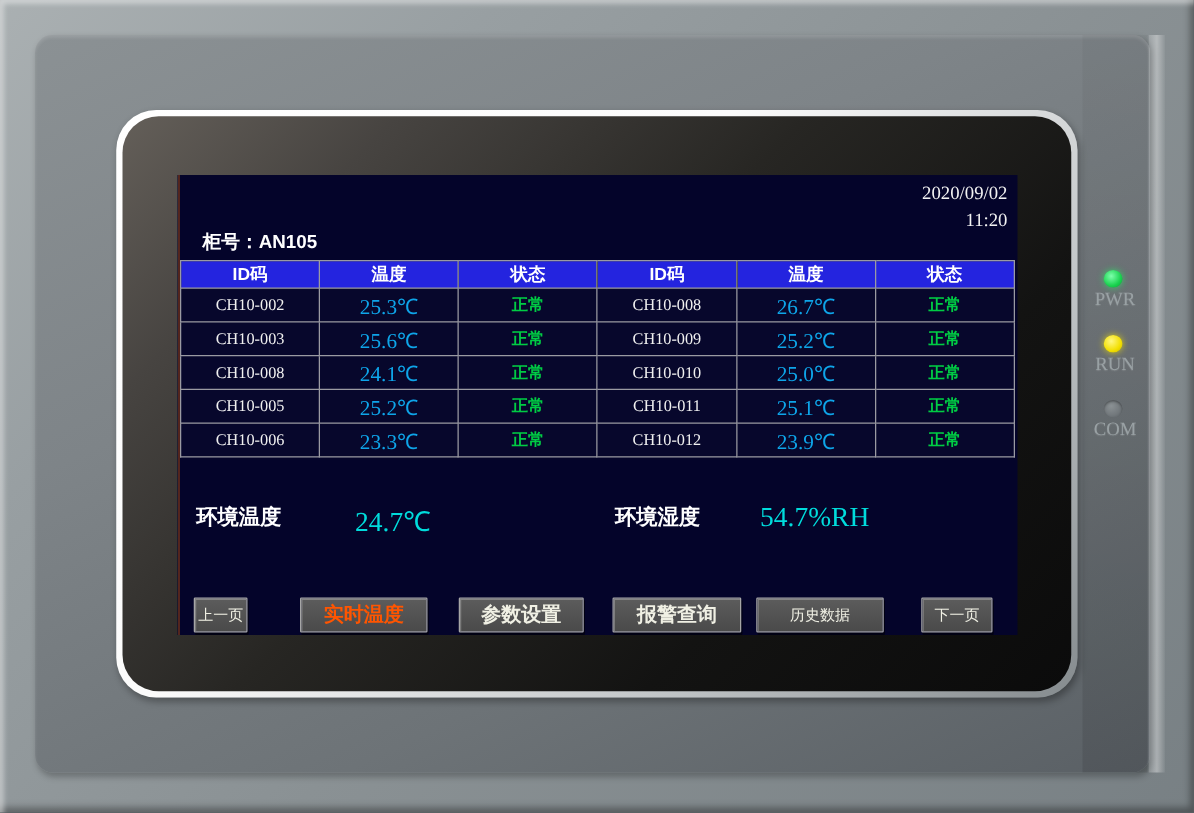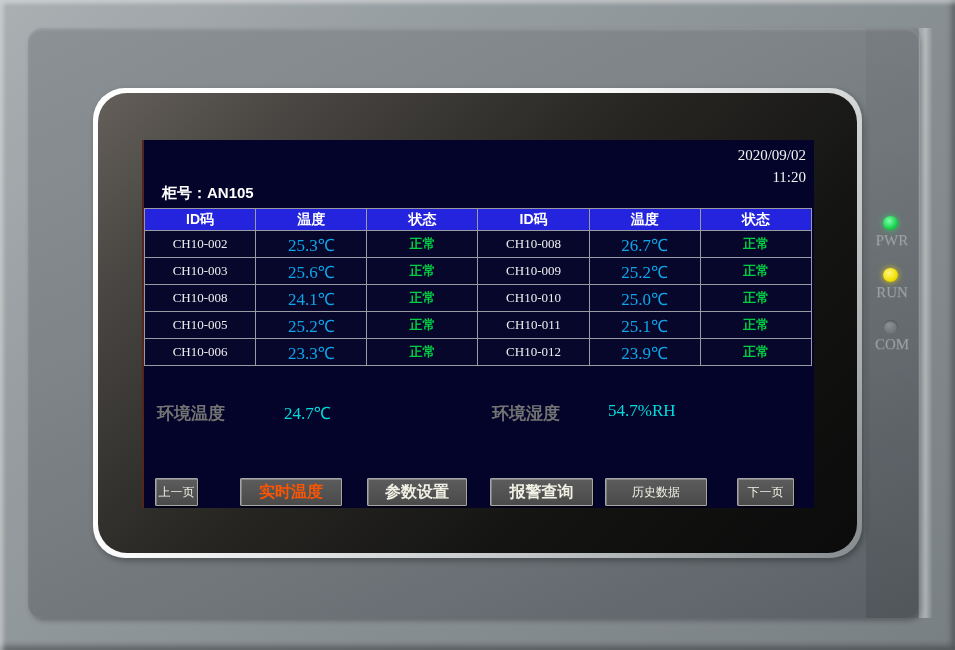--- a/index.html
+++ b/index.html
@@ -35,22 +35,22 @@
   .lcd .cabinet{position:absolute;top:44px;left:20px;color:#ffffff;font-weight:bold;font-size:15px;}
 
   table.data-table{position:absolute;left:2px;top:68px;width:668px;border-collapse:collapse;table-layout:fixed;}
   table.data-table th, table.data-table td{border:1px solid #9a9aa2;text-align:center;padding:0;overflow:hidden;white-space:nowrap;}
   table.data-table th{height:22px;background:#2424df;color:#ffffff;font-size:14px;font-weight:bold;}
   table.data-table td{height:27px;background:#07072c;}
   td.c-id{color:#f0f0f0;font-size:13px;font-family:"Liberation Serif",serif;}
   td.c-temp{color:#0ea5e9;font-size:17px;font-family:"Liberation Serif",serif;}
   td.c-status{color:#00cc44;font-size:13px;font-weight:bold;}
 
-  .env-label{position:absolute;color:#737373;font-size:17px;font-weight:bold;top:262px;}
-  .env-value{position:absolute;color:#00dcdc;font-size:17px;font-family:"Liberation Serif",serif;top:261px;}
+  .env-label{position:absolute;color:#ffffff;font-size:17px;font-weight:bold;top:262px;}
+  .env-value{position:absolute;color:#00dcdc;font-size:22px;font-family:"Liberation Serif",serif;top:261px;}
   #env-temp-label{left:15px;} #env-temp-value{left:142px;}
   #env-hum-label{left:350px;} #env-hum-value{left:466px;}
 
   .nav-btn{position:absolute;top:338px;height:28px;color:#f0f0e4;
     background:linear-gradient(#5c5c5c,#4a4a4a);
     border:1px solid #a6a6a6;border-radius:1px;
     box-shadow:1px 2px 0 rgba(0,0,0,.55), inset 1px 1px 0 rgba(255,255,255,.25);
     display:flex;align-items:center;justify-content:center;cursor:pointer;padding:0;}
   .nav-btn.small{font-size:12px;}
   .nav-btn.big{font-size:16px;font-weight:bold;text-align:center;}

